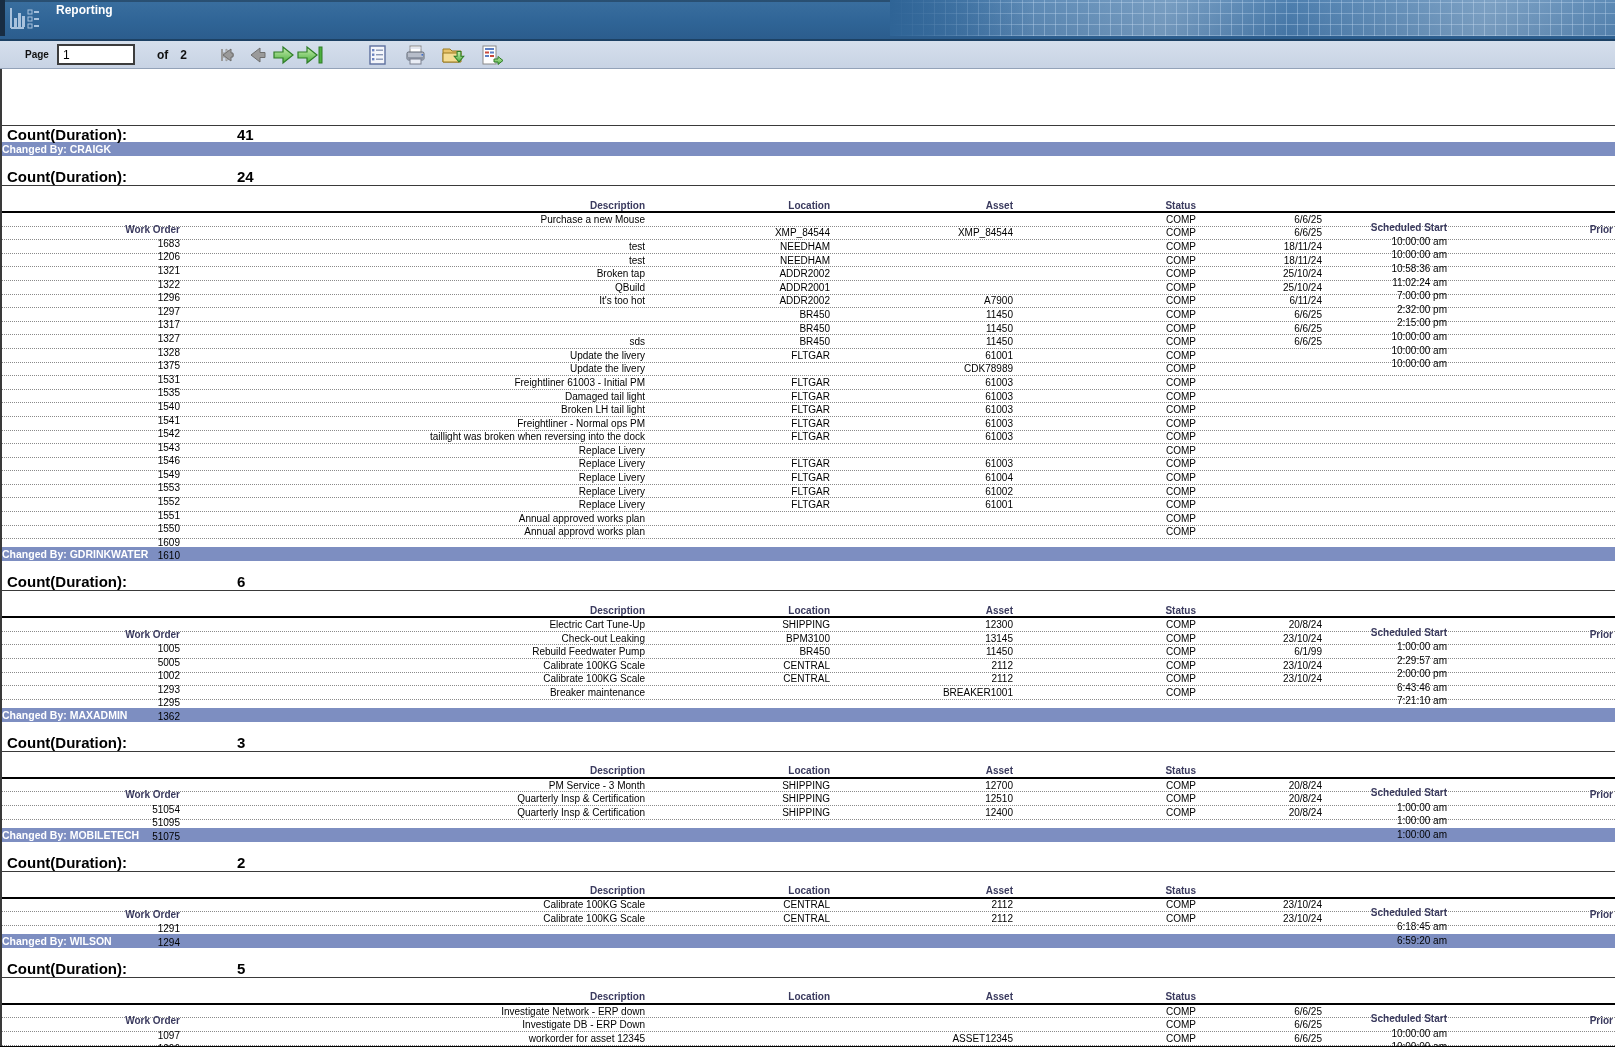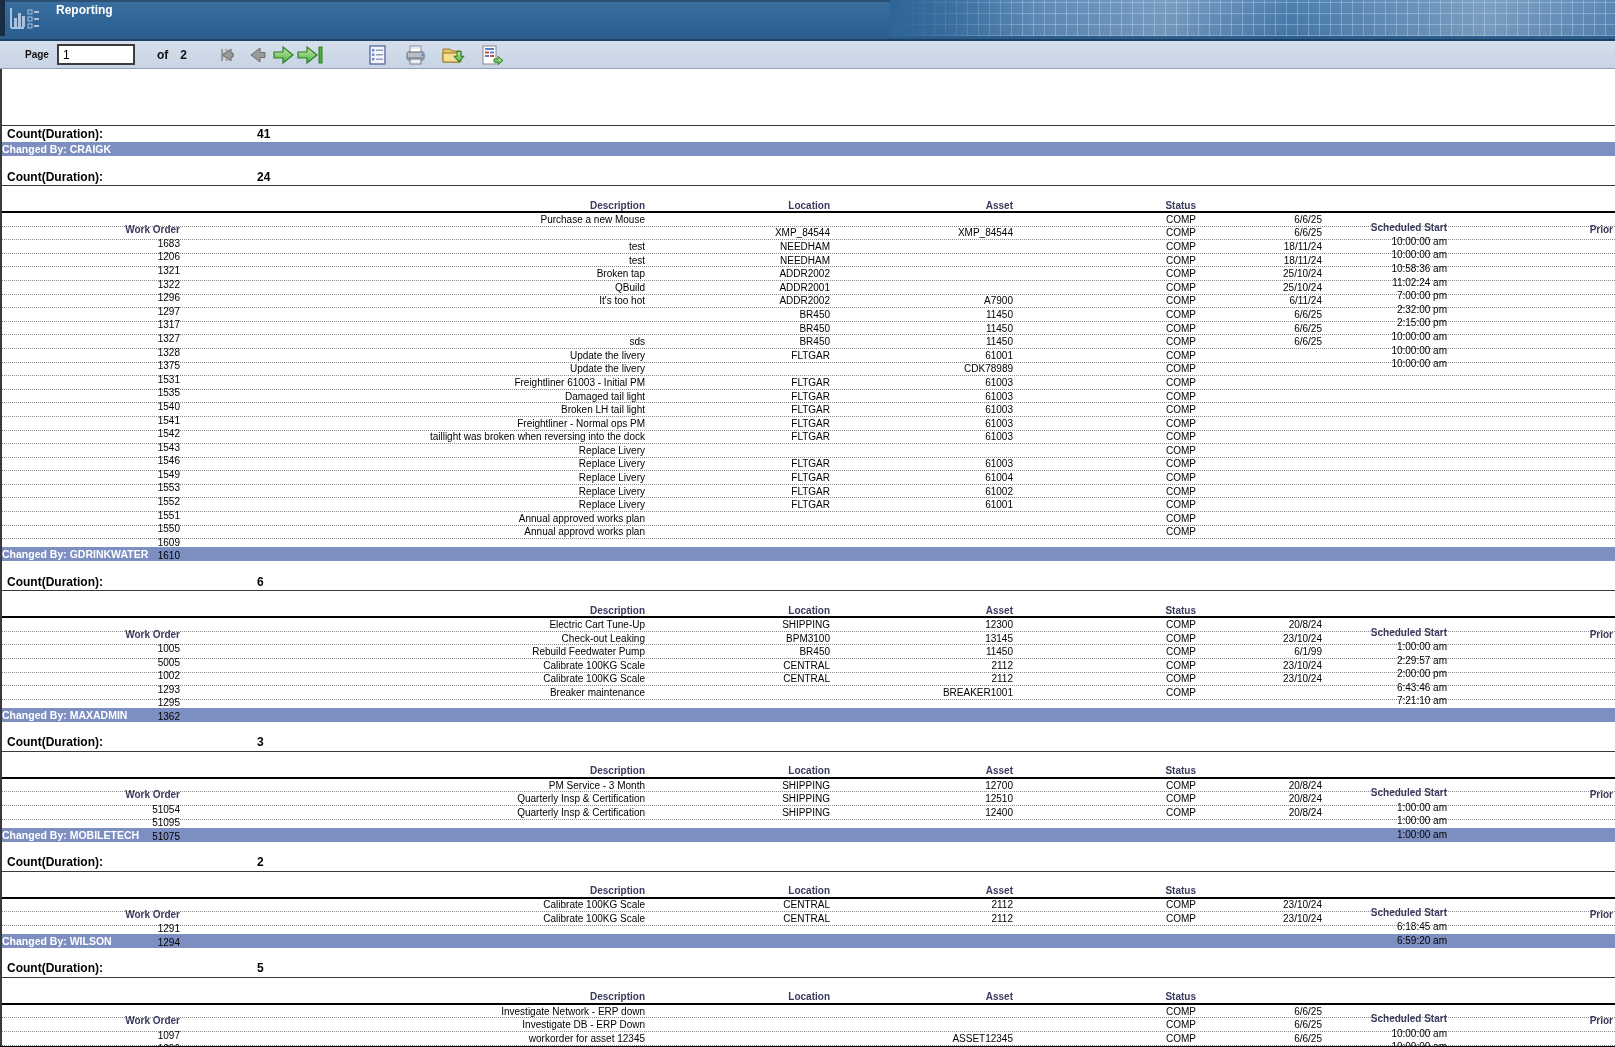--- a/index.html
+++ b/index.html
@@ -34,21 +34,21 @@
   .tb-total { font-size:12px; font-weight:bold; color:#111; margin-left:12px; }
   .tb-btn { width:26px; height:24px; display:flex; align-items:center; justify-content:center;
     background:transparent; border:none; cursor:pointer; }
   .tb-btn.nav1 { margin-left:32px; } .tb-btn.g2 { margin-left:42px; } .tb-btn.gsp { margin-left:12px; }
 
   
   .report { position:relative; background:#fff; }
   .report-inner { position:relative; border-left:2px solid #3a3a3a; min-height:983px; }
   .top-space { height:56px; }
   .grand-count { border-top:1px solid #3a3a3a; padding-top:4px; height:18px; display:flex; }
-  .count-row { display:flex; font-weight:bold; font-size:12px; color:#000; height:13px; align-items:center;gap:20px; }
+  .count-row { display:flex; font-weight:bold; font-size:15px; color:#000; height:13px; align-items:center; }
   .count-row.with-line { border-bottom:1px solid #3a3a3a; height:16px; padding-bottom:2px; }
   .count-label { width:235px; padding-left:5px; white-space:nowrap; }
   .count-value { white-space:nowrap; }
   .group-band { height:14px; background:#7D8EC1; color:#fff; font-size:10.5px; font-weight:bold;
     display:flex; align-items:center; margin-top:8px; }
   .grand-count + .group-band { margin-top:4px; }
   .count-block { margin-top:14px; }
   .hdr-row { display:flex; margin-top:13px; height:14px; align-items:center;
     border-bottom:2px solid #000; font-size:10px; font-weight:bold; color:#3a3a5e; }
   .data-row { display:flex; height:13.6px; align-items:center; border-bottom:1px dotted #8a8a8a;

